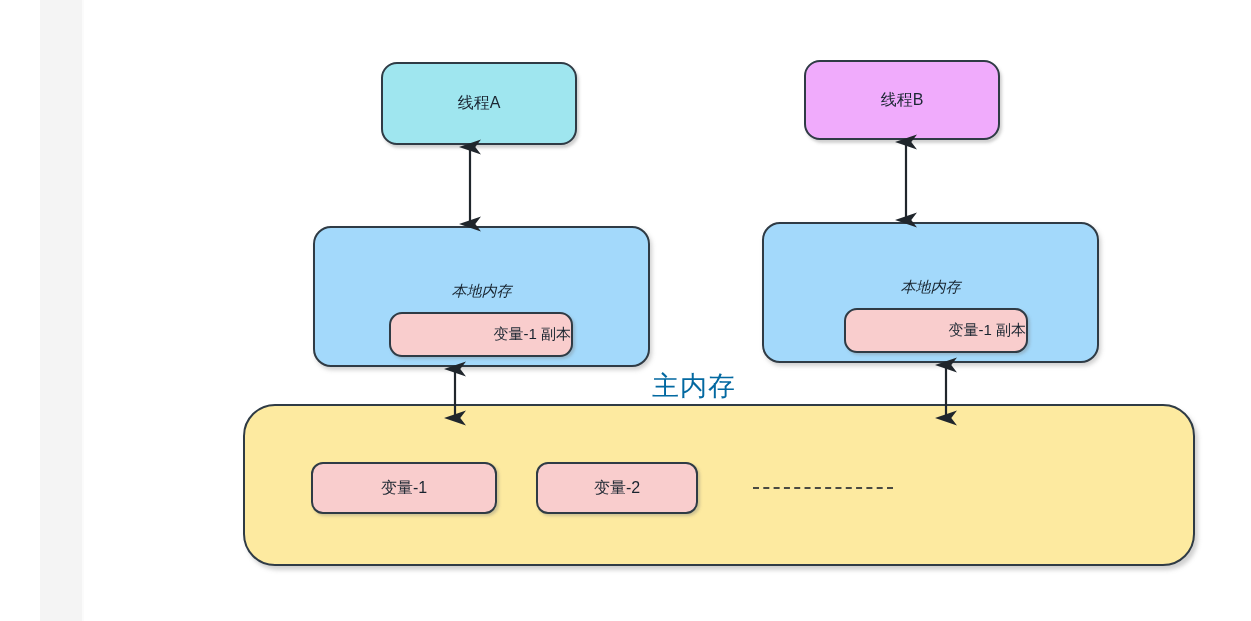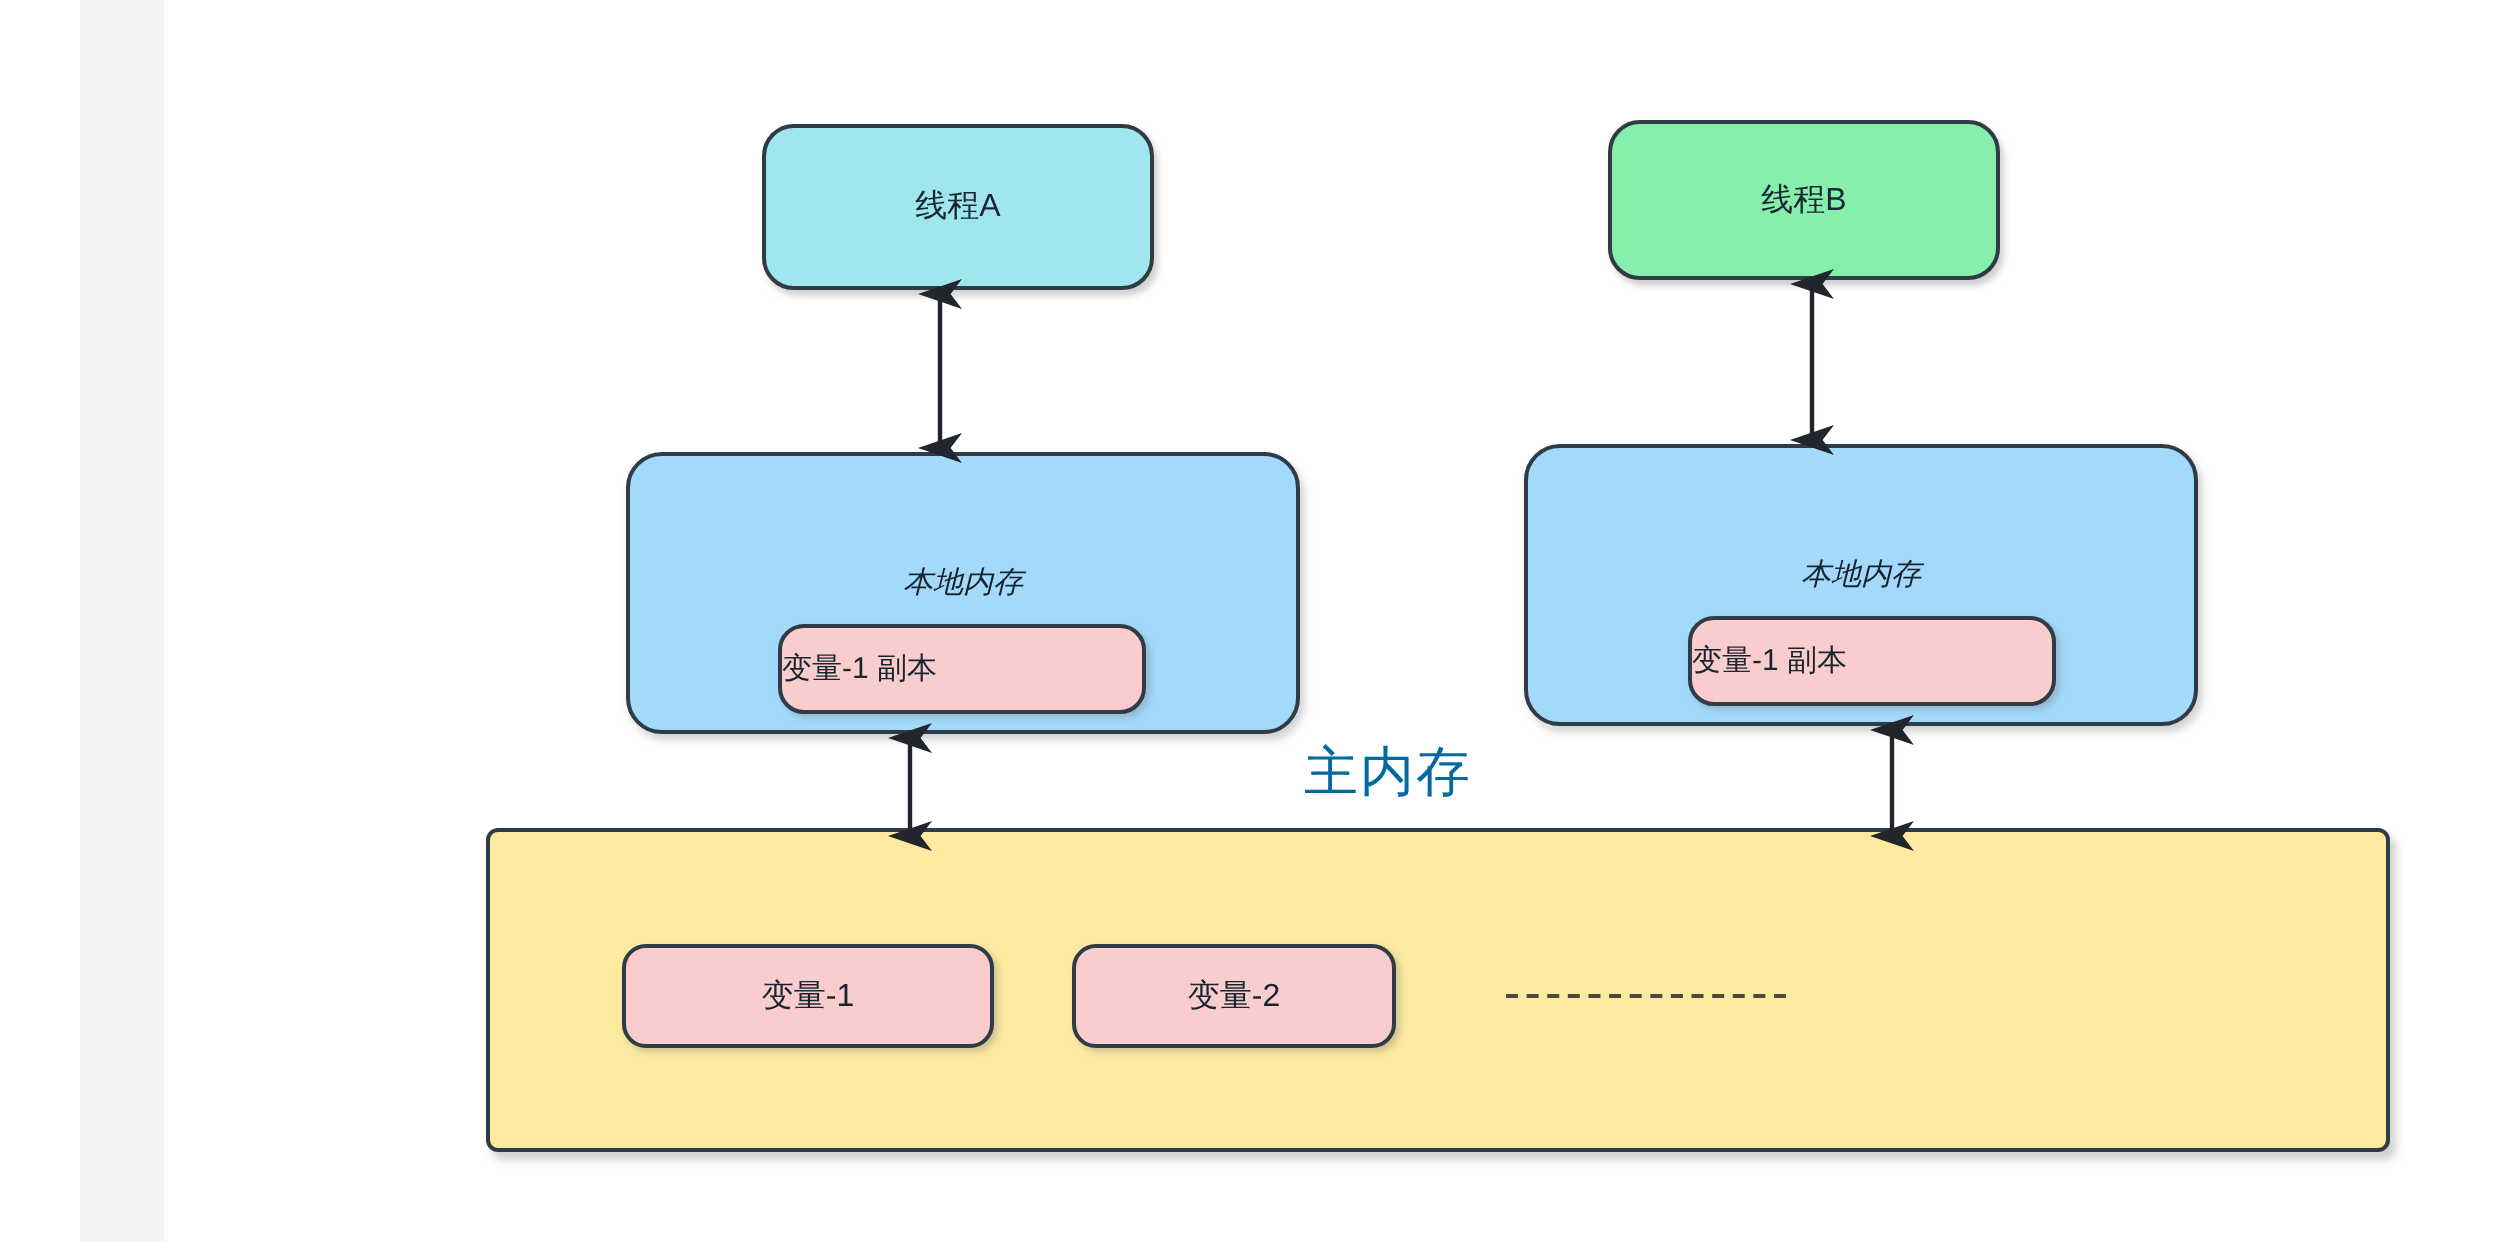--- a/index.html
+++ b/index.html
@@ -54,21 +54,21 @@
     height: 83px;
     background: #9fe6ef;
     border-radius: 16px;
     font-size: 16px;
   }
   .thread-b {
     left: 764px;
     top: 60px;
     width: 196px;
     height: 80px;
-    background: #86efac;
+    background: #f0abfc;
     border-radius: 16px;
     font-size: 16px;
   }
 
   .localmem {
     position: absolute;
     box-sizing: border-box;
     border: 2px solid #2f3b45;
     border-radius: 18px;
     background: #a3d9fb;
@@ -89,46 +89,46 @@
   }
 
   .copy-box {
     position: absolute;
     box-sizing: border-box;
     border: 2px solid #2f3b45;
     border-radius: 13px;
     background: #f9cdcd;
     display: flex;
     align-items: center;
-    justify-content: flex-start;
+    justify-content: flex-end;
     font-size: 15px;
     color: #18242f;
     box-shadow: 2px 2px 3px rgba(120,120,120,0.35);
   }
   .copy-left  { left: 74px; top: 84px; width: 184px; height: 45px; }
   .copy-right { left: 80px; top: 84px; width: 184px; height: 45px; }
 
   
   .main-title {
     position: absolute;
     left: 612px;
     top: 368px;
     font-size: 27px;
     color: #0369a1;
     letter-spacing: 1px;
   }
   .mainmem {
     position: absolute;
     box-sizing: border-box;
     left: 203px;
-    top: 414px;
+    top: 404px;
     width: 952px;
     height: 162px;
     border: 2px solid #2f3b45;
-    border-radius: 6px;
+    border-radius: 32px;
     background: #fdeaa0;
     box-shadow: 3px 4px 4px rgba(120,120,120,0.35);
   }
   .var-box {
     position: absolute;
     box-sizing: border-box;
     top: 56px;
     height: 52px;
     border: 2px solid #2f3b45;
     border-radius: 12px;

